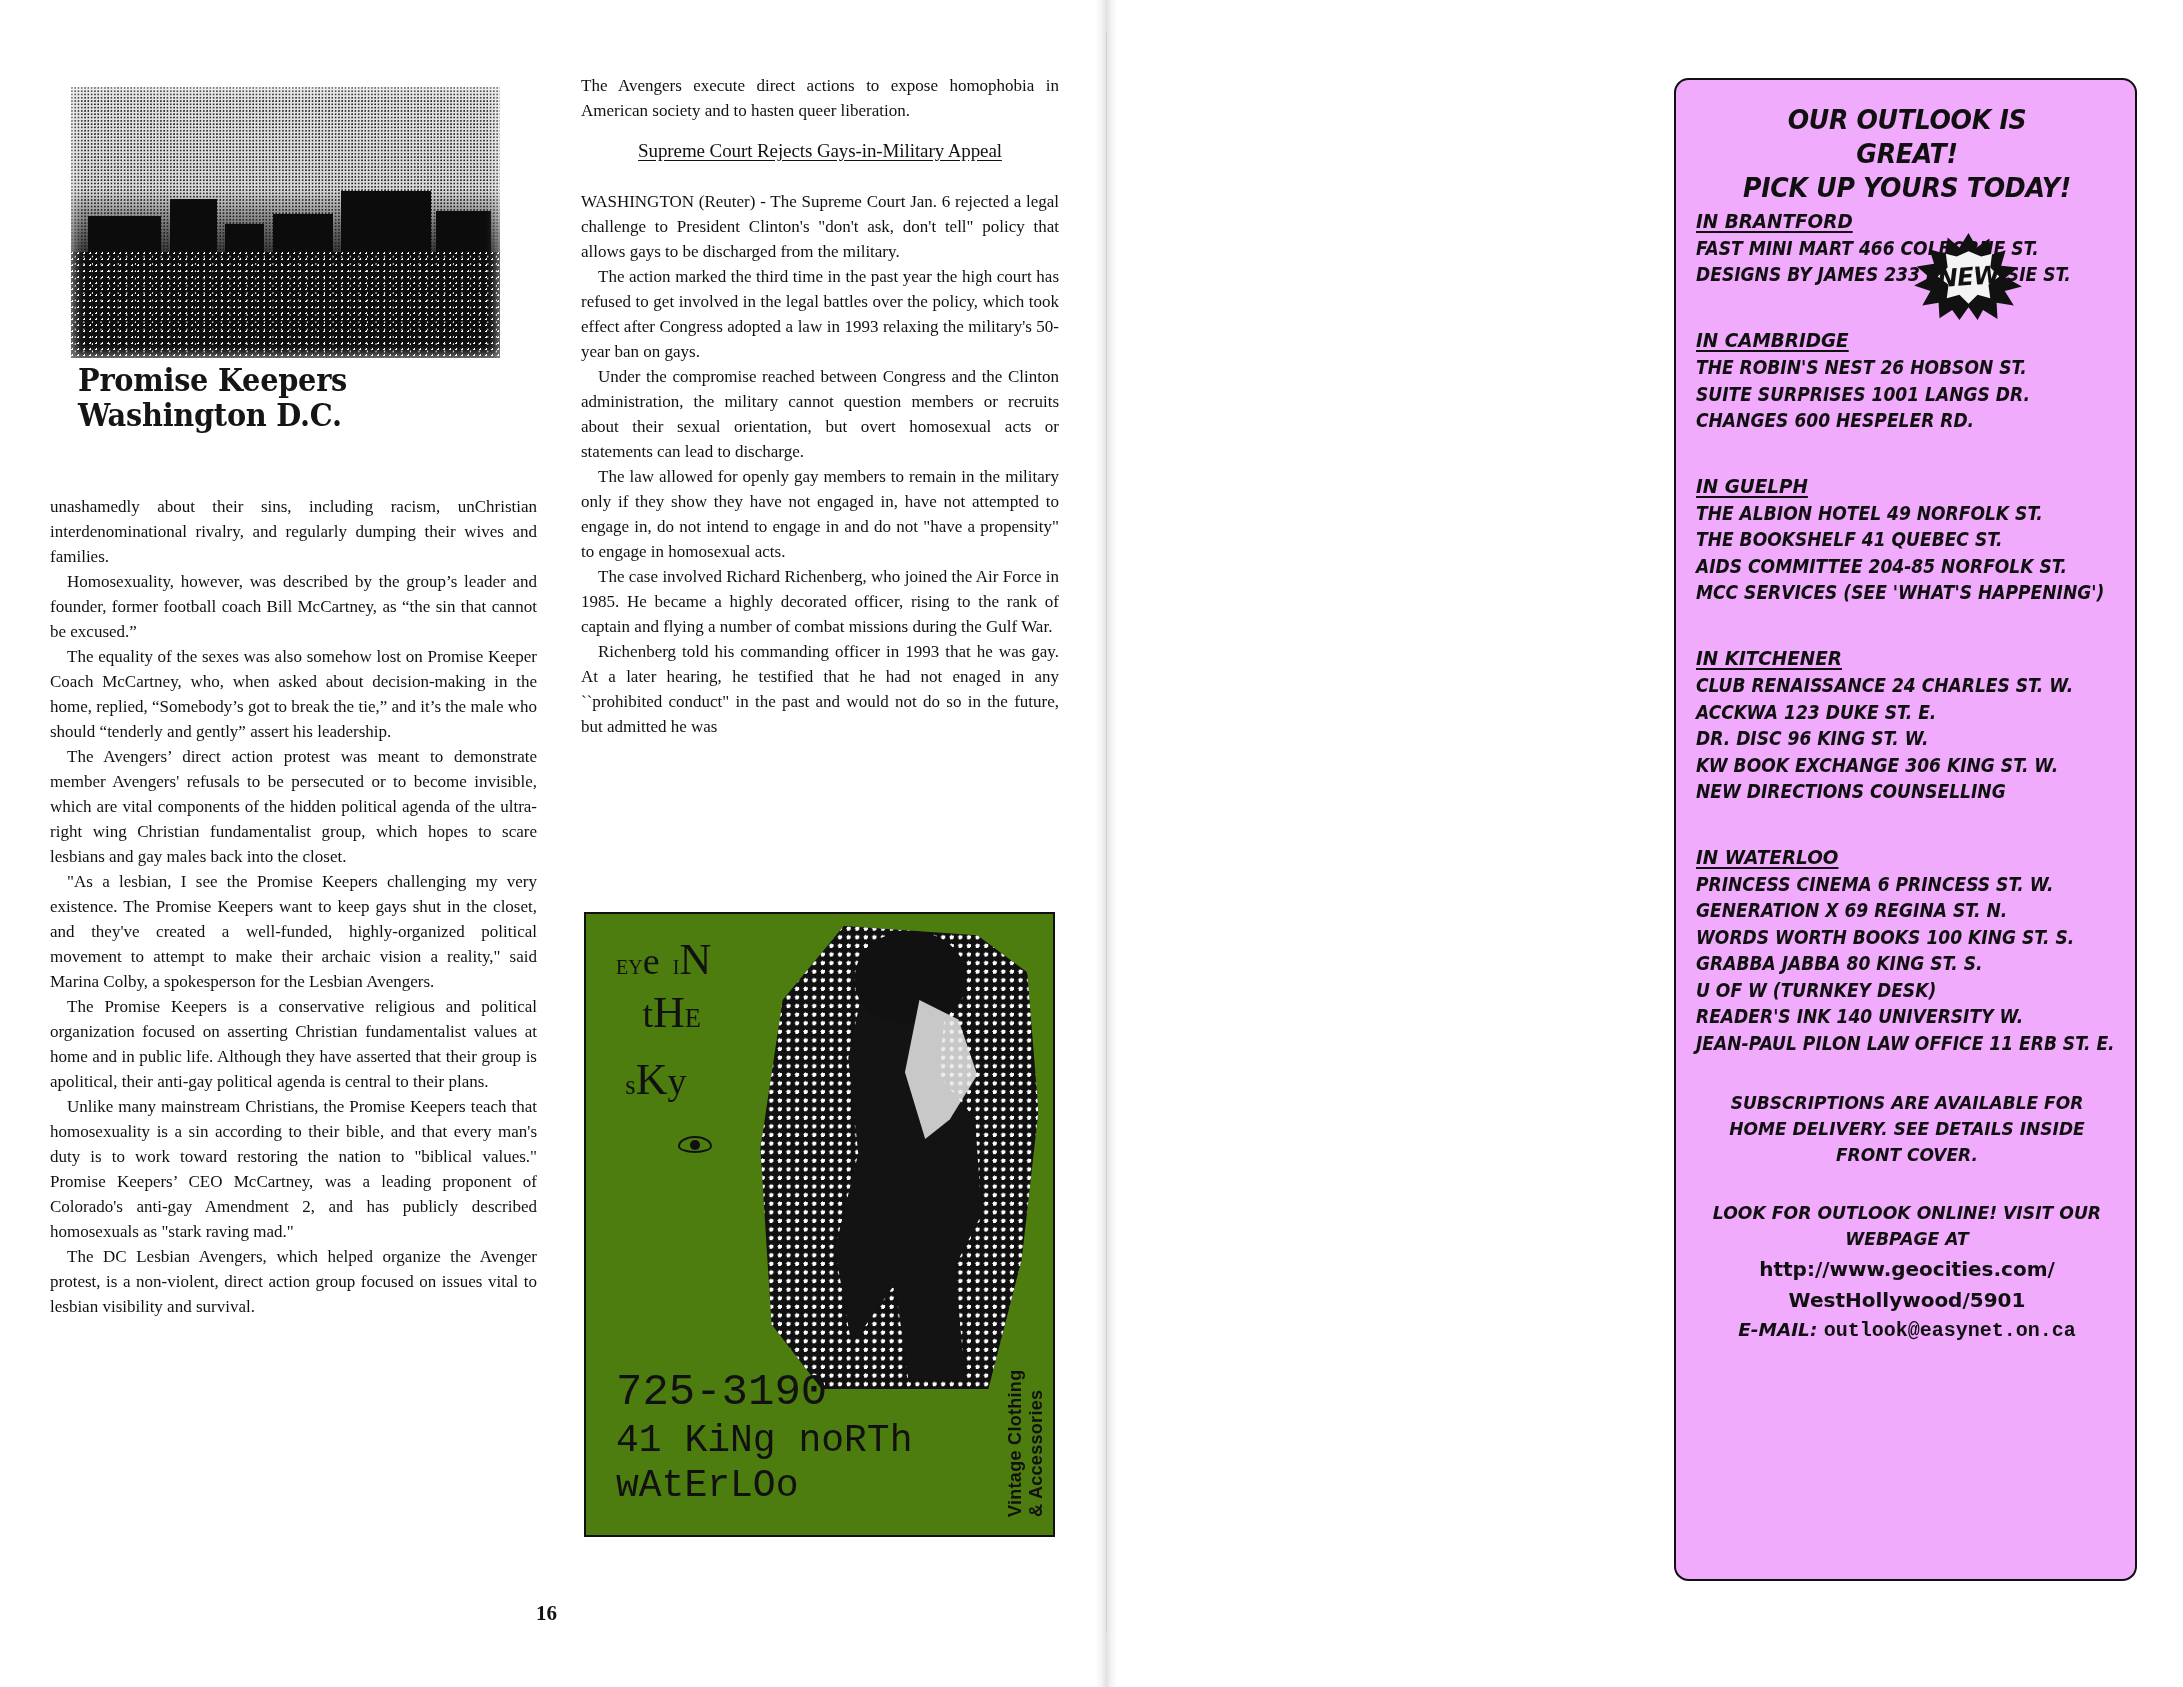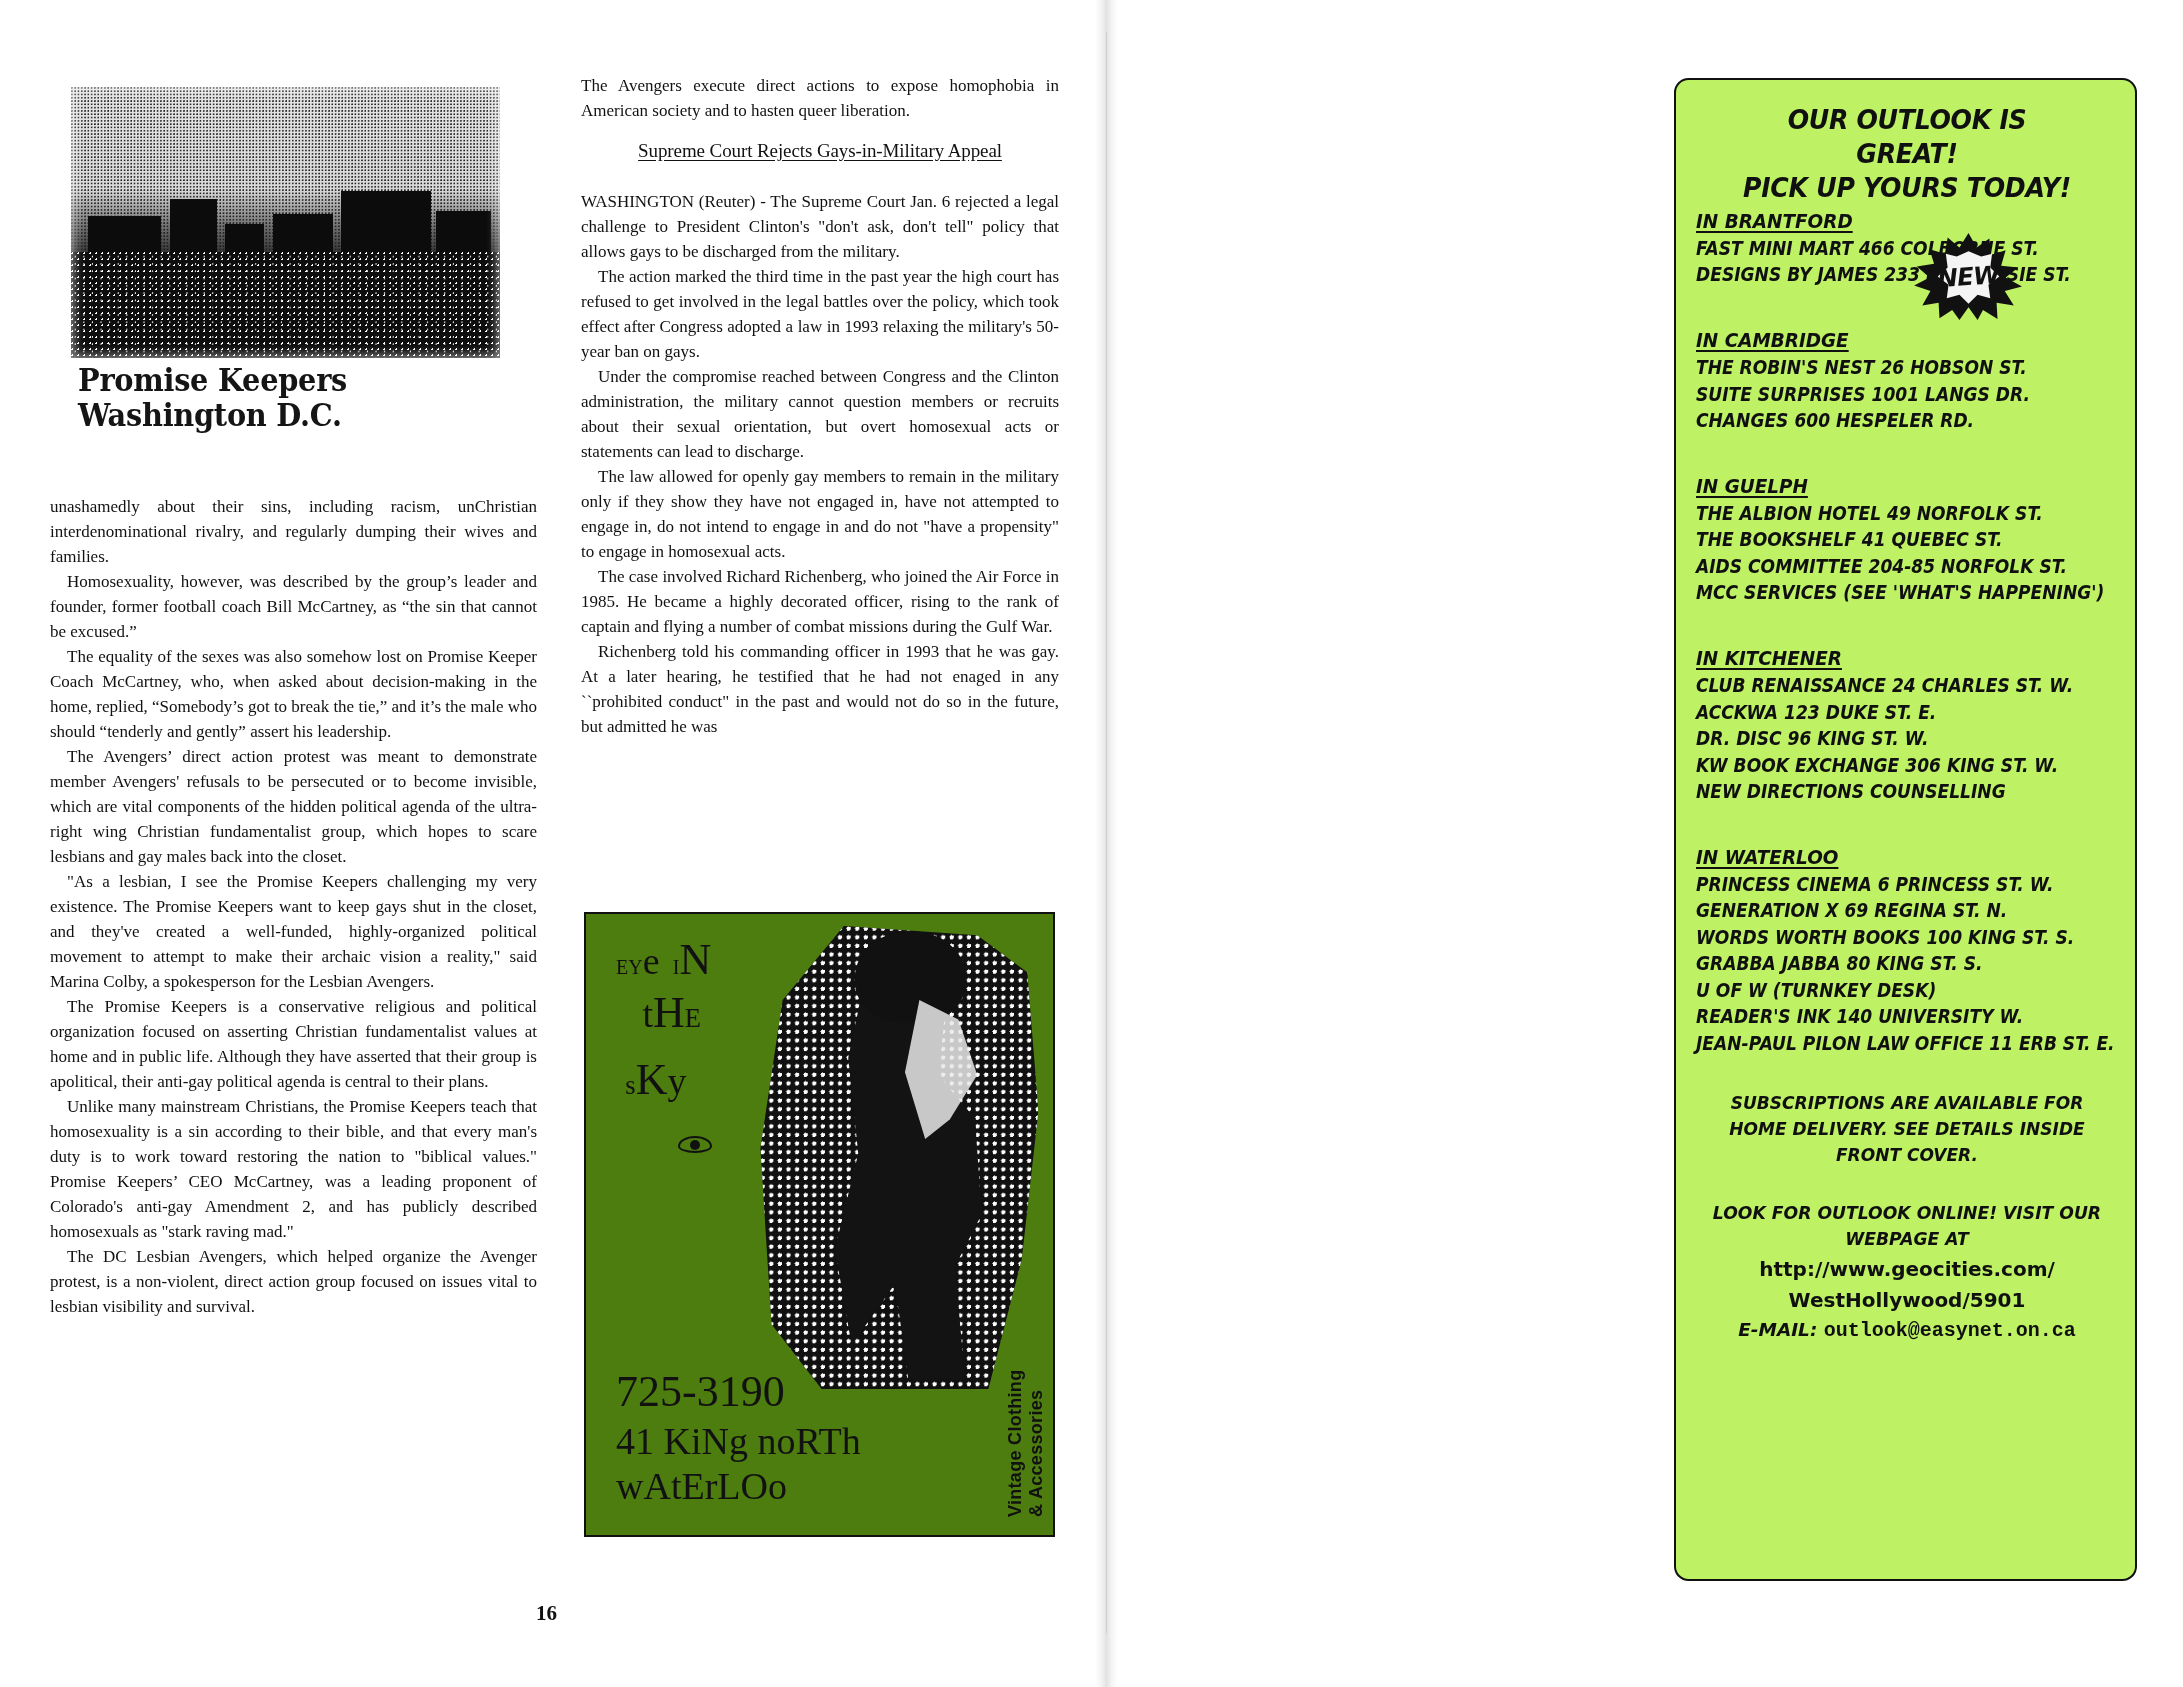--- a/index.html
+++ b/index.html
@@ -149,39 +149,39 @@
     background:#111; border-radius:50% 50% 44% 44%;
   }
   .fig-hilite {
     position:absolute; left:52%; top:16%; width:26%; height:30%;
     background:#e9e9e9;
     clip-path:polygon(20% 0%,74% 14%,100% 54%,62% 86%,28% 100%,0% 52%);
     opacity:.85;
   }
   .ad-eye .addr {
     position:absolute; left:30px; bottom:22.5px; width:311px;
-    font-family:Liberation Serif, serif; color:#111;
+    font-family:Liberation Mono, monospace; color:#111;
   }
   .addr-line { white-space:nowrap; line-height:1.02; margin-bottom:6.6px; }
   .ad-vert {
     position:absolute; right:6.6px; bottom:18.5px;
     writing-mode:vertical-rl; transform:rotate(180deg);
     font-family:"Liberation Sans", sans-serif;
     font-weight:bold; font-size:18px; line-height:20.5px;
     letter-spacing:0.3px; color:#111;
     height:284px;
   }
 
   
   .outlook-box {
     position:absolute; left:1674px; top:78px;
     width:463px; height:1503px;
     border:2.6px solid #111;
     border-radius:14.6px;
-    background:#bef264;
+    background:#f0abfc;
     padding:22.5px 17px 17px 20px;
     font-family:"DejaVu Sans", sans-serif;
     font-style:italic; font-weight:bold;
     color:#101010;
     overflow:hidden;
   }
   .ob-title {
     text-align:center;
     font-size:26.5px; line-height:34px;
     letter-spacing:-0.3px;

